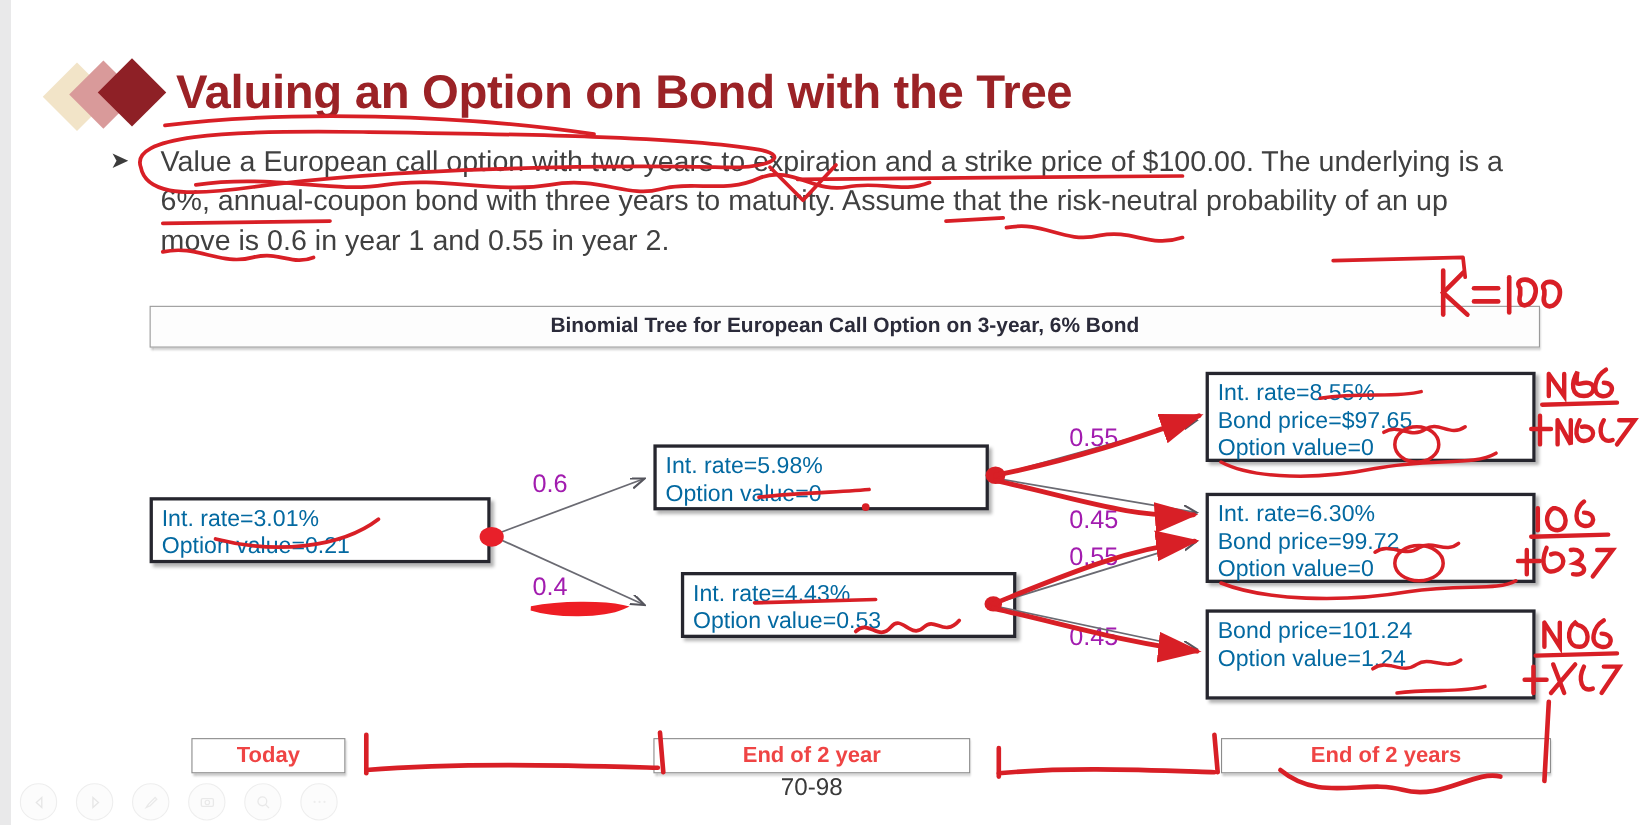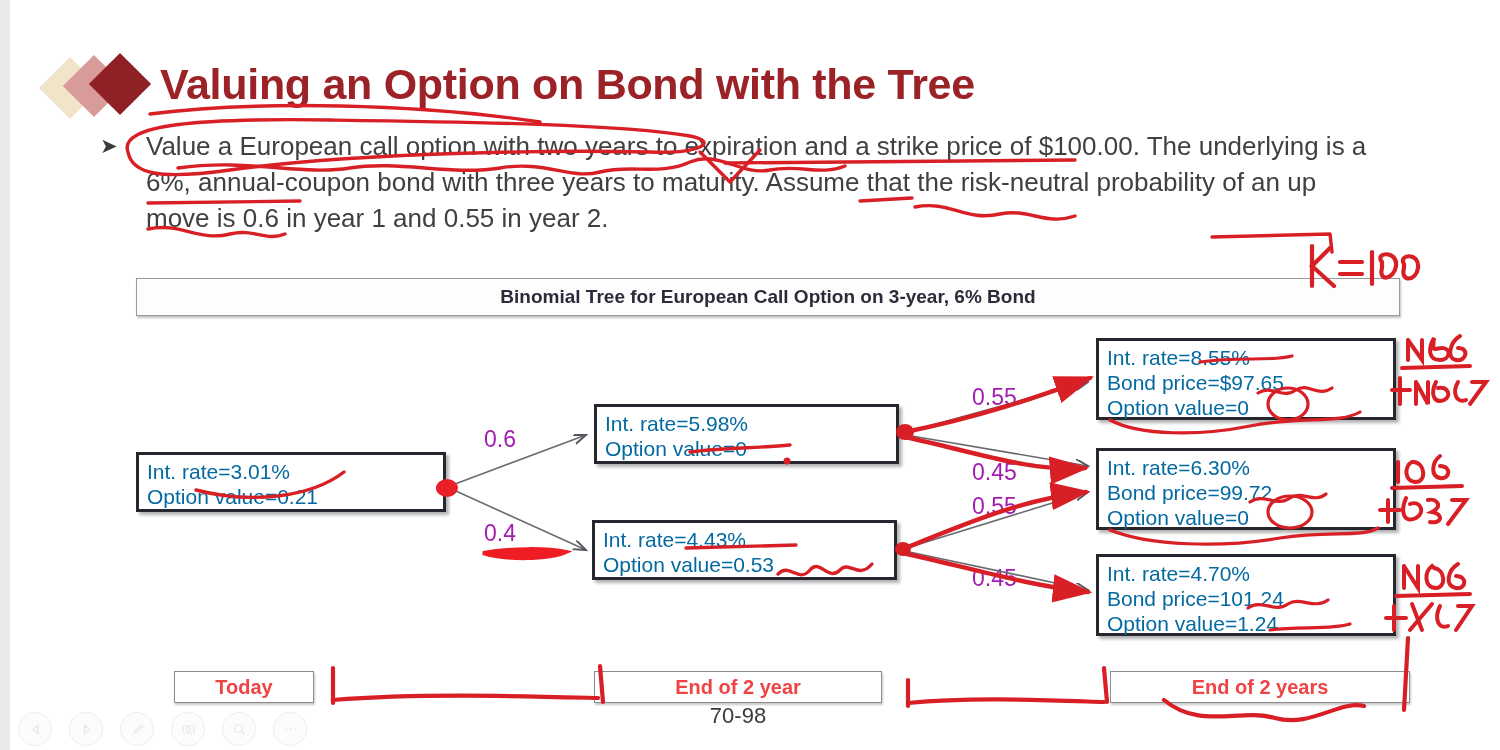--- a/index.html
+++ b/index.html
@@ -53,21 +53,21 @@
   .node{
     position:absolute;background:#ffffff;border:3px solid #26262e;
     box-shadow:3px 3px 3px rgba(0,0,0,.3);
     padding:4px 8px 5px 8px;
     font-size:21px;line-height:25px;color:#0369a1;
     box-sizing:border-box;
   }
   .node div{white-space:nowrap;}
   #node-root{left:136px;top:452px;width:310px;height:60px;}
   #node-up{left:594px;top:404px;width:305px;height:60px;}
-  #node-down{left:592px;top:520px;width:305px;height:60px;}
+  #node-down{left:619px;top:520px;width:305px;height:60px;}
   #node-uu{left:1096px;top:338px;width:300px;height:82px;}
   #node-ud{left:1096px;top:448px;width:300px;height:82px;}
   #node-dd{left:1096px;top:554px;width:300px;height:82px;}
   
   .prob{
     position:absolute;font-size:23px;color:#a21caf;font-weight:500;
   }
   
   .tl{
     position:absolute;background:#fff;border:1px solid #8c8c8c;
@@ -142,21 +142,20 @@
     <div>Option value=0</div>
   </div>
 
   <div class="node" id="node-ud">
     <div>Int. rate=6.30%</div>
     <div>Bond price=99.72</div>
     <div>Option value=0</div>
   </div>
 
   <div class="node" id="node-dd">
-    <div>Int. rate=4.70%</div>
     <div>Bond price=101.24</div>
     <div>Option value=1.24</div>
   </div>
 
   <div class="prob" style="left:484px;top:426px;">0.6</div>
   <div class="prob" style="left:484px;top:520px;">0.4</div>
   <div class="prob" style="left:972px;top:384px;">0.55</div>
   <div class="prob" style="left:972px;top:459px;">0.45</div>
   <div class="prob" style="left:972px;top:493px;">0.55</div>
   <div class="prob" style="left:972px;top:565px;">0.45</div>

